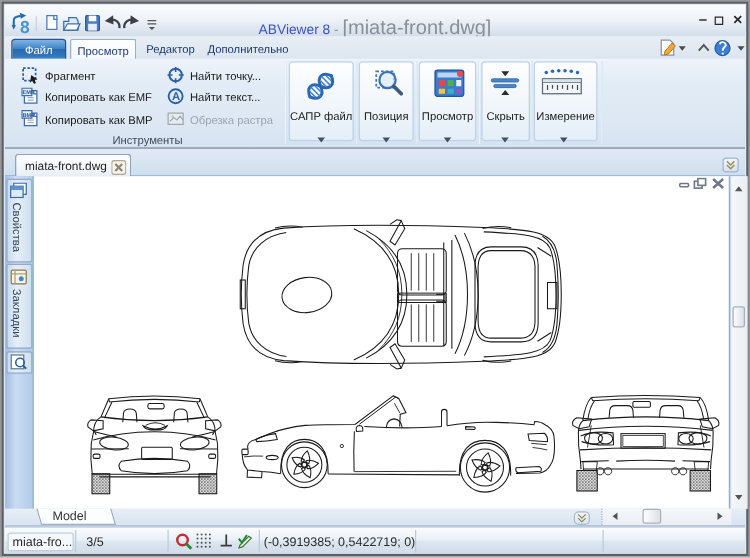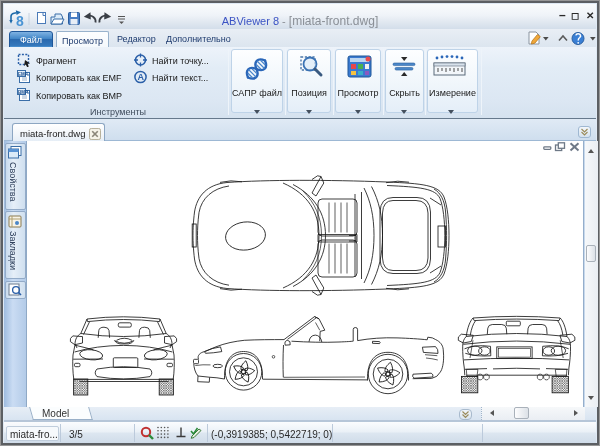--- a/index.html
+++ b/index.html
@@ -53,21 +53,21 @@
 #mtabtext{position:absolute;left:38px;top:1px;font-size:10px;color:#333;}
 #mchev{position:absolute;left:455px;top:2px;width:13px;height:11px;border:1px solid #a8bacd;border-radius:4px;background:linear-gradient(#f0f4f9,#dbe6f0);}
 #hscroll{position:absolute;left:477px;top:0;width:104px;height:13px;background:linear-gradient(#f6f8fa,#eaeef3);border-left:1px dotted #9fb4cb;}
 
 #status{position:absolute;left:3px;right:3px;top:420px;height:22px;
  background:linear-gradient(#fbfcfe,#ebf1f7 45%,#dce6f0 55%,#d0dce9);border-top:1px solid #b6c6d8;font-size:10px;color:#2a2a2a;}
 .scell{position:absolute;top:2px;height:18px;border-right:1px solid #bccadb;padding:5px 6px 0 5px;white-space:nowrap;}
 </style></head><body>
 <div id="win">
  <div id="title">
-  <div id="titletext"><b>ABViewer 8</b> - <span style="font-size:12px;">[miata-front.dwg]</span></div>
+  <div id="titletext"><b>ABViewer 8</b> - <span style="font-size:16px;">[miata-front.dwg]</span></div>
   <div class="wbtn" style="left:555px;top:4px;">–</div>
   <div class="wbtn" style="left:567px;font-size:10px;top:6px;">◻</div>
   <div class="wbtn" style="left:582px;font-size:10px;top:6px;">✕</div>
   <svg width="125" height="20" viewBox="0 0 125 20" style="position:absolute;left:3px;top:4px;">
     <text x="9" y="18" font-size="14" fill="#4a94d4" font-weight="bold">8</text>
     <path d="M4 13 L4 8.5 Q4 5.8 7 5.2 L9.5 4.8" stroke="#1e6aaa" stroke-width="1.6" fill="none"></path>
     <path d="M8.8 2.2 L14 4.3 L9.6 7 Z" fill="#1e6aaa"></path>
     <path d="M2.3 12 L4 15.8 L5.7 12 Z" fill="#1e6aaa"></path>
     <line x1="22" y1="5" x2="22" y2="17" stroke="#c6d2e0"></line>
     <rect x="30.5" y="4.5" width="8" height="11" fill="#fff" stroke="#4a7ab8"></rect>
@@ -121,20 +121,25 @@
           <path d="M5 8 h5 M5 10 h5" stroke="#9ab2cc"></path>
         </svg>Копировать как BMP</div>
   <div class="sbtn" style="left:129px;top:6px;" id="r4"><svg width="15" height="14" viewBox="0 0 15 14">
           <circle cx="7.5" cy="7" r="5" fill="none" stroke="#2a5fa8" stroke-width="1.6"></circle>
           <path d="M7.5 0.5 v4 M7.5 9.5 v4 M1 7 h4 M10 7 h4" stroke="#2a5fa8" stroke-width="1.3"></path>
         </svg>Найти точку...</div>
   <div class="sbtn" style="left:129px;top:22.5px;"><svg width="15" height="14" viewBox="0 0 15 14">
           <circle cx="7.5" cy="7" r="5.6" fill="none" stroke="#2a5fa8" stroke-width="1.5"></circle>
           <text x="4.5" y="10" font-size="9" fill="#2a5fa8" font-weight="bold">A</text>
         </svg>Найти текст...</div>
+  <div class="sbtn" style="left:129px;top:41px;color:#9aa4ae;"><svg width="15" height="14" viewBox="0 0 15 14">
+          <rect x="1.5" y="2.5" width="12" height="9" fill="#e9ecef" stroke="#a0a8b0"></rect>
+          <path d="M3 9 l3 -3 l2.5 2 l2.5 -3 l2.5 3" fill="none" stroke="#a0a8b0"></path>
+          <circle cx="5" cy="5" r="1" fill="#c2c8ce"></circle>
+        </svg>Обрезка растра</div>
   <div class="gcap" style="left:8px;width:212px;top:60px;">Инструменты</div>
   <div class="rsep" style="left:224px;"></div>
   <div class="rsep" style="left:280.5px;"></div>
   <div class="rsep" style="left:328.5px;"></div>
   <div class="rsep" style="left:378.5px;"></div>
   <div class="rsep" style="left:420.5px;"></div>
   <div class="bigbtn" style="left:227px;width:52px;">
         <div class="lbl">САПР файл</div>
       </div>
   <div class="caret" style="left:250px;"></div>

